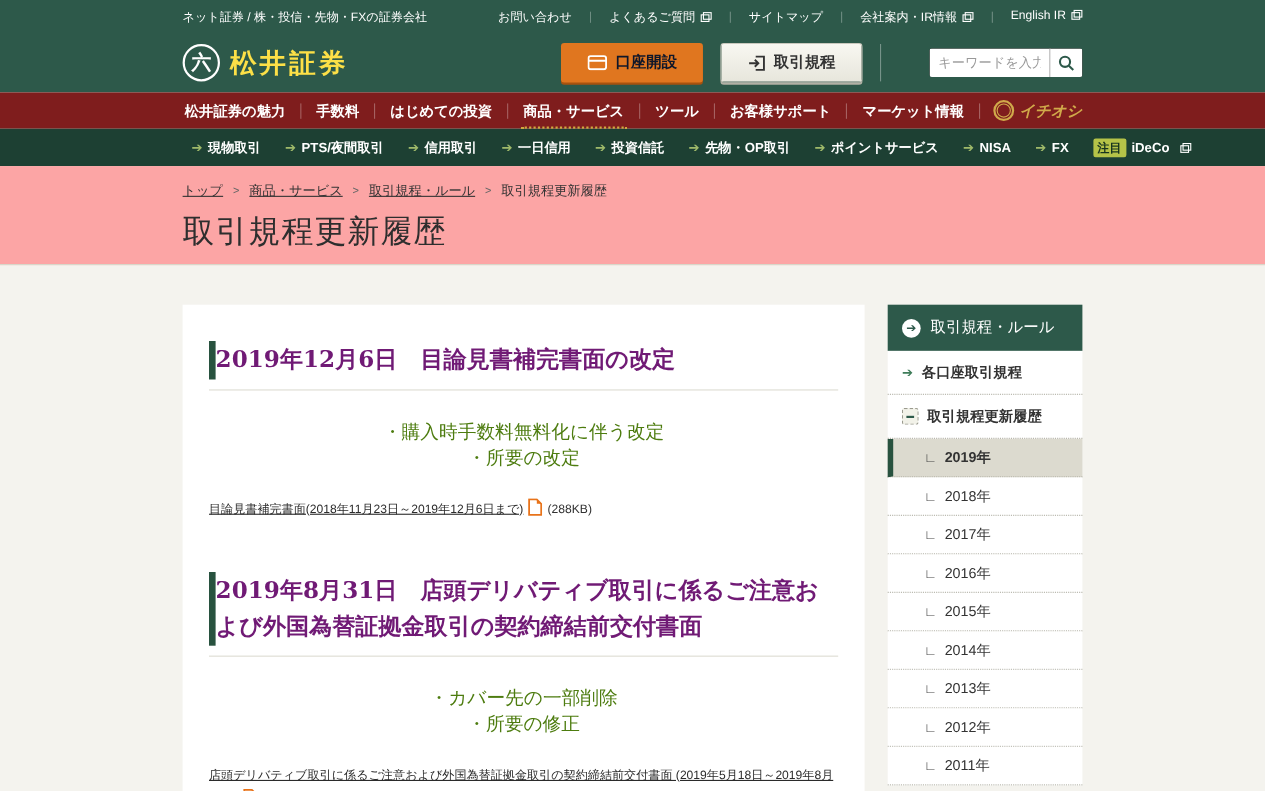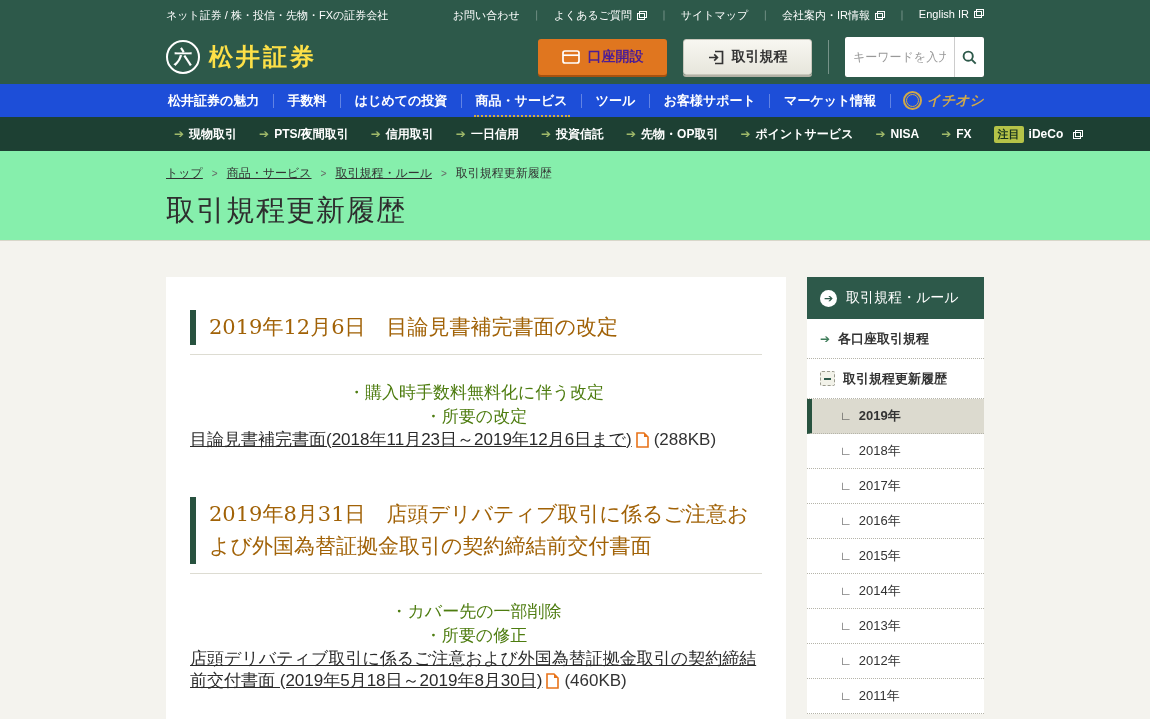--- a/index.html
+++ b/index.html
@@ -21,63 +21,63 @@
   
   .header-row { background:#2d594a; height:54px; }
   .header-inner { display:flex; justify-content:space-between; align-items:center; height:54px; }
   .logo { display:flex; align-items:center; gap:9px; cursor:pointer; }
   .logo-mark { width:34px; height:34px; border:2.5px solid #fff; border-radius:50%; color:#fff;
                font-size:18px; font-weight:bold; display:flex; align-items:center; justify-content:center; }
   .logo-text { color:#fde047; font-size:24px; font-weight:bold; letter-spacing:3px; }
   .header-actions { display:flex; align-items:center; gap:16px; }
   .btn { width:129px; height:36px; border-radius:3px; font-size:14px; font-weight:bold;
          display:flex; align-items:center; justify-content:center; gap:8px; cursor:pointer; border:none; }
-  .btn-open { background:#e0761f; color:#4c1d95; box-shadow:0 2px 0 #a8520e; }
+  .btn-open { background:#e0761f; color:#0f172a; box-shadow:0 2px 0 #a8520e; }
   .btn-login { background:linear-gradient(#f8f7f1,#e7e6dc); color:#333; border:1px solid #c9c8bd; box-shadow:0 2px 0 #b2b1a5; }
   .vdiv { width:1px; height:34px; background:rgba(255,255,255,.35); }
-  .searchbox { display:flex; width:139px; height:40px; background:#000000; border-radius:2px; overflow:hidden; }
+  .searchbox { display:flex; width:139px; height:26px; background:#000000; border-radius:2px; overflow:hidden;margin-left:28px; }
   .searchbox input { flex:1; min-width:0; border:none; outline:none; font-size:12px; padding:0 8px; color:#333; font-family:inherit; }
   .searchbox input::placeholder { color:#999; }
   .search-btn { width:30px; background:#fff; border:none; border-left:1px solid #ccc; display:flex; align-items:center; justify-content:center; cursor:pointer; }
 
   
-  .main-nav { background:#1d4ed8; height:33px; }
+  .main-nav { background:#7f1d1d; height:33px; }
   .main-nav-inner { display:flex; align-items:center; justify-content:space-between; height:33px; }
   .mnav-item { color:#fff; font-size:13px; font-weight:bold; position:relative; padding:8px 2px; cursor:pointer; white-space:nowrap; }
   .mnav-item.active::after { content:""; position:absolute; left:0; right:0; bottom:1px; border-bottom:2px dotted #cfa93f; }
   .msep { width:1px; height:14px; background:rgba(255,255,255,.3); }
   .promo { display:flex; align-items:center; gap:5px; color:#d0a94a; font-size:14px; font-weight:bold; font-style:italic; cursor:pointer; }
   .coin { width:19px; height:19px; border-radius:50%; border:2px solid #d0a94a; display:flex; align-items:center; justify-content:center; }
   .coin::before { content:""; width:11px; height:11px; border-radius:50%; border:1px solid #d0a94a; }
 
   
   .subnav { background:#1d4033; height:34px; }
   .subnav-inner { display:flex; align-items:center; height:34px; gap:22px; padding-left:8px; }
   .snav-item { color:#fff; font-size:12px; font-weight:bold; display:inline-flex; align-items:center; gap:5px; cursor:pointer; white-space:nowrap; }
   .arrow-g { color:#9fb96a; font-size:12px; }
   .badge { background:#b5c348; color:#17341f; font-size:11px; font-weight:bold; padding:1px 4px; border-radius:2px; }
 
   
-  .title-band { background:#86efac; height:90px; border-bottom:1px solid #d8d7ca; }
+  .title-band { background:#fca5a5; height:90px; border-bottom:1px solid #d8d7ca; }
   .breadcrumb { padding-top:14px; font-size:12px; color:#333; display:flex; align-items:center; gap:9px; }
   .breadcrumb a { color:#333; text-decoration:underline; cursor:pointer; }
   .bsep { color:#666; font-size:10px; }
   .page-title { font-family:"DejaVu Serif","Liberation Serif",serif; font-size:29px; font-weight:500;
                 color:#2e2e2e; margin-top:9px; letter-spacing:1px; }
 
   
   .main-wrap { width:818px; margin:36px auto 0; display:flex; gap:21px; align-items:flex-start; }
   .panel { flex:0 0 620px; background:#fff; padding:33px 24px 60px; min-height:640px; }
   .sec { margin-bottom:46px; }
   .sec-head { border-bottom:1px solid #dddcd2; padding-bottom:9px; }
-  .sec-head h2 { font-family:"DejaVu Serif","Liberation Serif",serif; font-size:21px; font-weight:400;
-                 color:#a16207; line-height:1.55; border-left:6px solid #28523f; padding:1px 0 1px 13px; }
+  .sec-head h2 { font-family:"DejaVu Serif","Liberation Serif",serif; font-size:21px; font-weight:700;
+                 color:#701a75; line-height:1.55; border-left:6px solid #28523f; padding:1px 0 1px 0; }
   .bullets { margin-top:26px; }
   .bullets p { font-size:17px; color:#4d7c0f; line-height:24px;text-align:center; }
-  .doc-line { font-size:17px; line-height:22px; }
+  .doc-line { margin-top:23px; font-size:11px; line-height:22px; }
   .doc-line a { color:#2b2b2b; text-decoration:underline; cursor:pointer; }
   .pdf-ico { display:inline-block; vertical-align:-3px; margin:0 5px 0 4px; }
   .fsize { color:#333; }
 
   
   .sidebar { flex:0 0 177px; }
   .sb-header { background:#2d594a; height:42px; display:flex; align-items:center; gap:9px;
                padding-left:13px; color:#fff; font-size:14px; font-weight:500; cursor:pointer; }
   .circ-arrow { width:17px; height:17px; background:#fff; border-radius:50%; color:#2d594a;
                 font-size:11px; font-weight:bold; display:flex; align-items:center; justify-content:center; }

